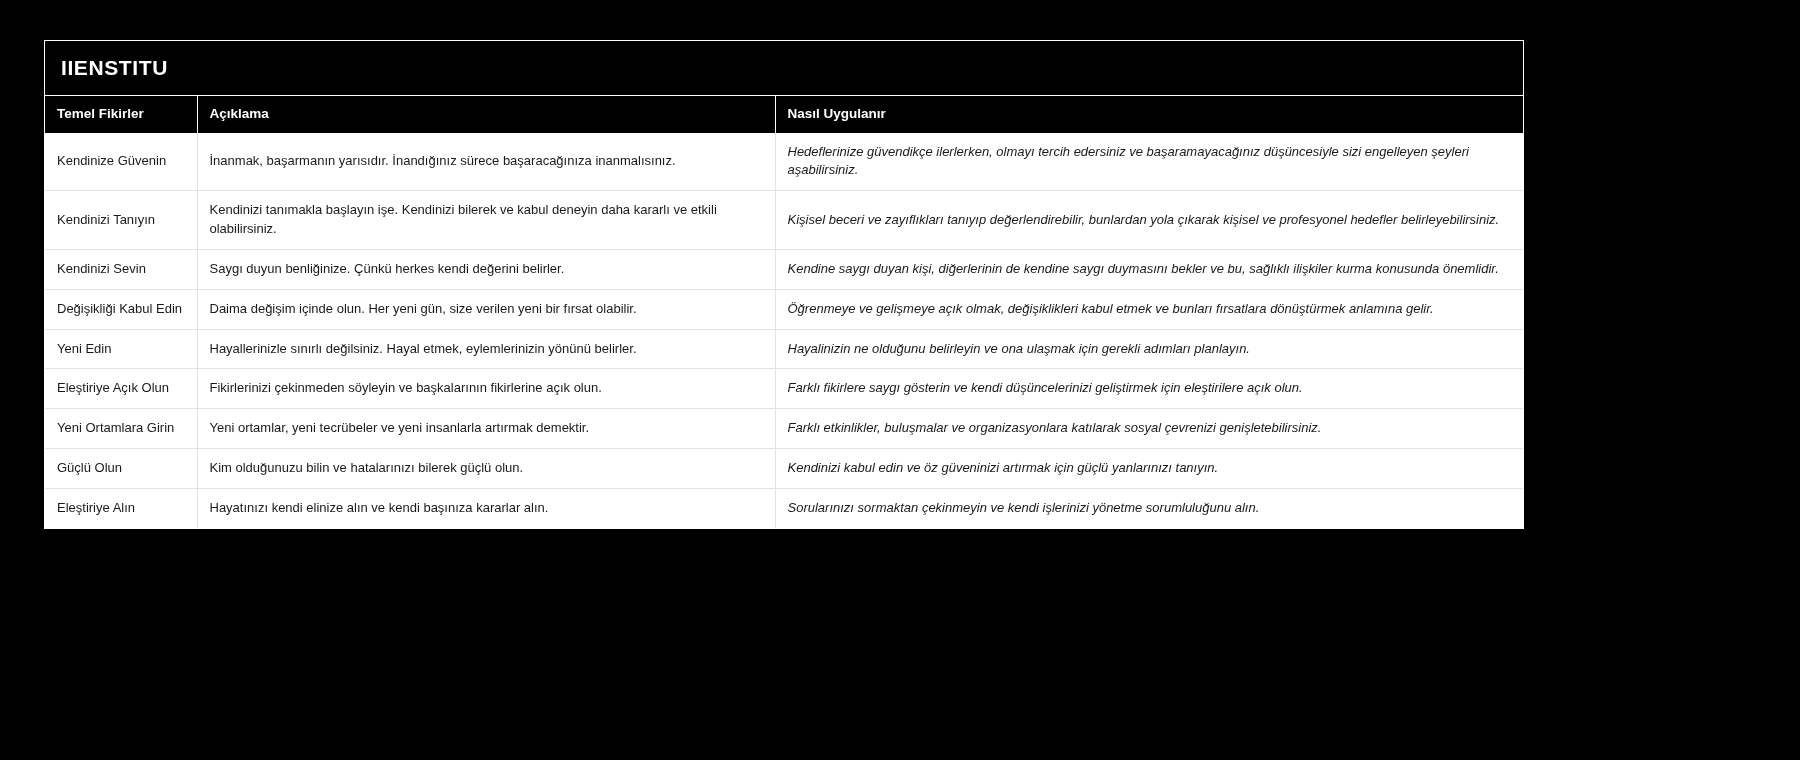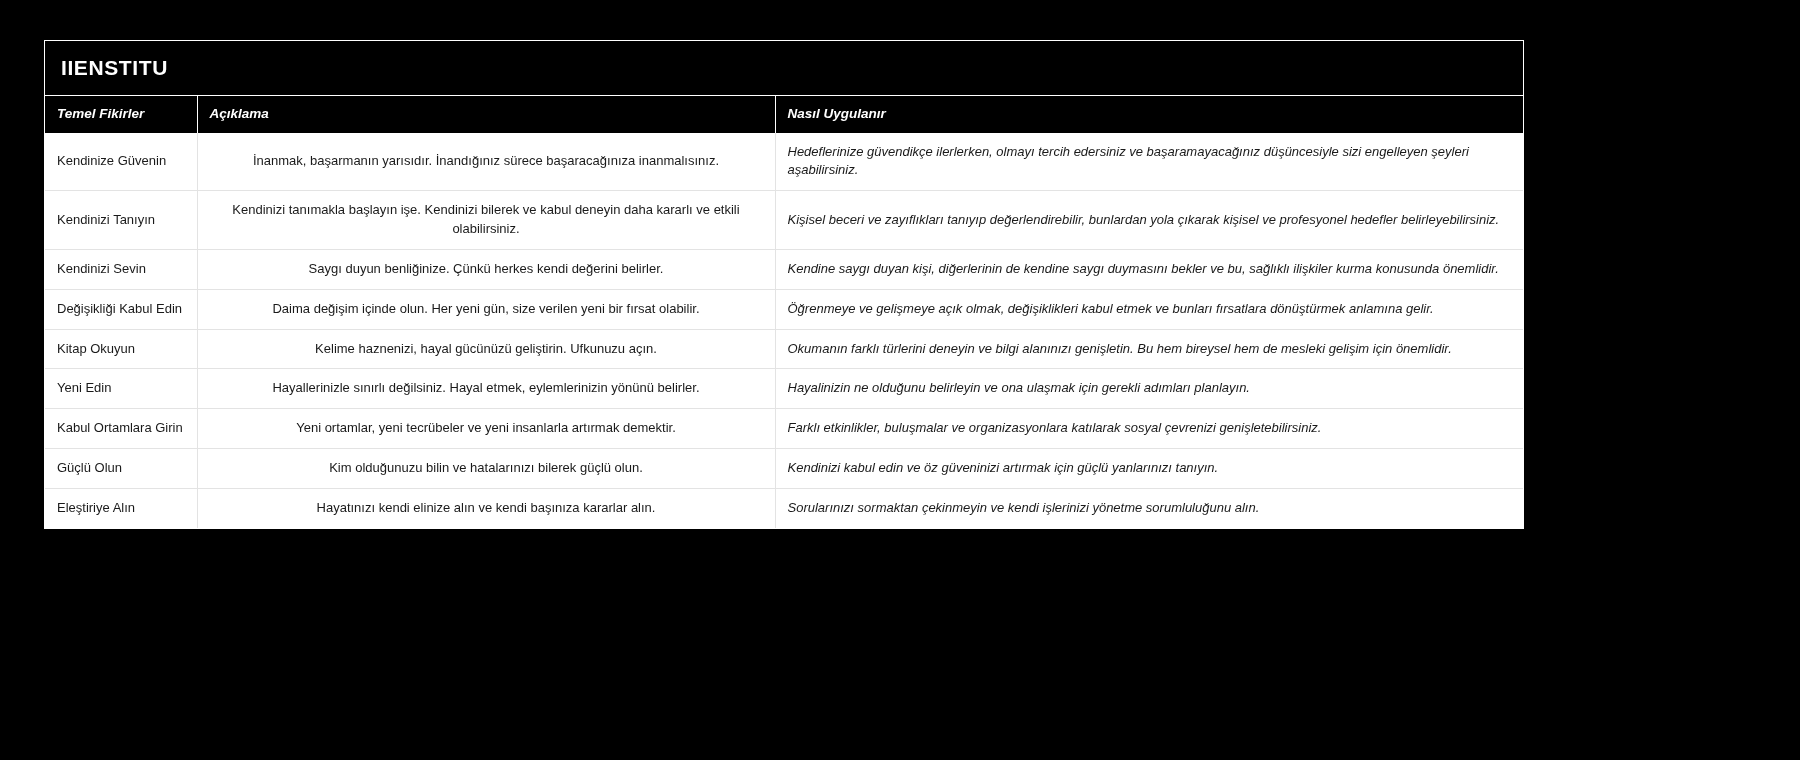--- a/index.html
+++ b/index.html
@@ -53,21 +53,20 @@
   table.data-table thead th {
     background: #000000;
     color: #ffffff;
     font-size: 13.5px;
     font-weight: bold;
     text-align: left;
     padding: 9px 12px 10px 12px;
     border-right: 1px solid #ffffff;
     vertical-align: middle;
     line-height: 1.3;
-    font-style: italic;
   }
   table.data-table thead th:last-child { border-right: none; }
 
   table.data-table tbody td {
     background: #ffffff;
     color: #1a1a1a;
     font-size: 13px;
     line-height: 1.45;
     padding: 10px 12px 10px 12px;
     border-bottom: 1px solid #e3e3e3;
@@ -76,21 +75,21 @@
     word-wrap: break-word;
   }
   table.data-table tbody td:last-child { border-right: none; }
   table.data-table tbody tr:last-child td { border-bottom: none; }
 
   .col-idea  { width: 152px; }
   .col-desc  { width: 578px; }
   .col-apply { width: 748px; }
 
   td.cell-idea  { padding-left: 12px; margin-left: 20px; }
-  td.cell-desc  { padding-left: 14px; text-align: center; }
+  td.cell-desc  { padding-left: 14px; }
   td.cell-apply { padding-left: 14px; font-style: italic; }
 </style>
 </head>
 <body>
 
 <div class="page">
   <div class="card">
 
     <div class="brand-bar">
       <span class="brand-title">IIENSTITU</span>
@@ -124,31 +123,31 @@
           <td class="cell-idea">Kendinizi Sevin</td>
           <td class="cell-desc">Saygı duyun benliğinize. Çünkü herkes kendi değerini belirler.</td>
           <td class="cell-apply">Kendine saygı duyan kişi, diğerlerinin de kendine saygı duymasını bekler ve bu, sağlıklı ilişkiler kurma konusunda önemlidir.</td>
         </tr>
         <tr>
           <td class="cell-idea">Değişikliği Kabul Edin</td>
           <td class="cell-desc">Daima değişim içinde olun. Her yeni gün, size verilen yeni bir fırsat olabilir.</td>
           <td class="cell-apply">Öğrenmeye ve gelişmeye açık olmak, değişiklikleri kabul etmek ve bunları fırsatlara dönüştürmek anlamına gelir.</td>
         </tr>
         <tr>
-          <td class="cell-idea">Kitap Okuyun</td>
-          <td class="cell-desc">Kelime haznenizi, hayal gücünüzü geliştirin. Ufkunuzu açın.</td>
-          <td class="cell-apply">Okumanın farklı türlerini deneyin ve bilgi alanınızı genişletin. Bu hem bireysel hem de mesleki gelişim için önemlidir.</td>
-        </tr>
-        <tr>
           <td class="cell-idea">Yeni Edin</td>
           <td class="cell-desc">Hayallerinizle sınırlı değilsiniz. Hayal etmek, eylemlerinizin yönünü belirler.</td>
           <td class="cell-apply">Hayalinizin ne olduğunu belirleyin ve ona ulaşmak için gerekli adımları planlayın.</td>
         </tr>
         <tr>
-          <td class="cell-idea">Kabul Ortamlara Girin</td>
+          <td class="cell-idea">Eleştiriye Açık Olun</td>
+          <td class="cell-desc">Fikirlerinizi çekinmeden söyleyin ve başkalarının fikirlerine açık olun.</td>
+          <td class="cell-apply">Farklı fikirlere saygı gösterin ve kendi düşüncelerinizi geliştirmek için eleştirilere açık olun.</td>
+        </tr>
+        <tr>
+          <td class="cell-idea">Yeni Ortamlara Girin</td>
           <td class="cell-desc">Yeni ortamlar, yeni tecrübeler ve yeni insanlarla artırmak demektir.</td>
           <td class="cell-apply">Farklı etkinlikler, buluşmalar ve organizasyonlara katılarak sosyal çevrenizi genişletebilirsiniz.</td>
         </tr>
         <tr>
           <td class="cell-idea">Güçlü Olun</td>
           <td class="cell-desc">Kim olduğunuzu bilin ve hatalarınızı bilerek güçlü olun.</td>
           <td class="cell-apply">Kendinizi kabul edin ve öz güveninizi artırmak için güçlü yanlarınızı tanıyın.</td>
         </tr>
         <tr>
           <td class="cell-idea">Eleştiriye Alın</td>

